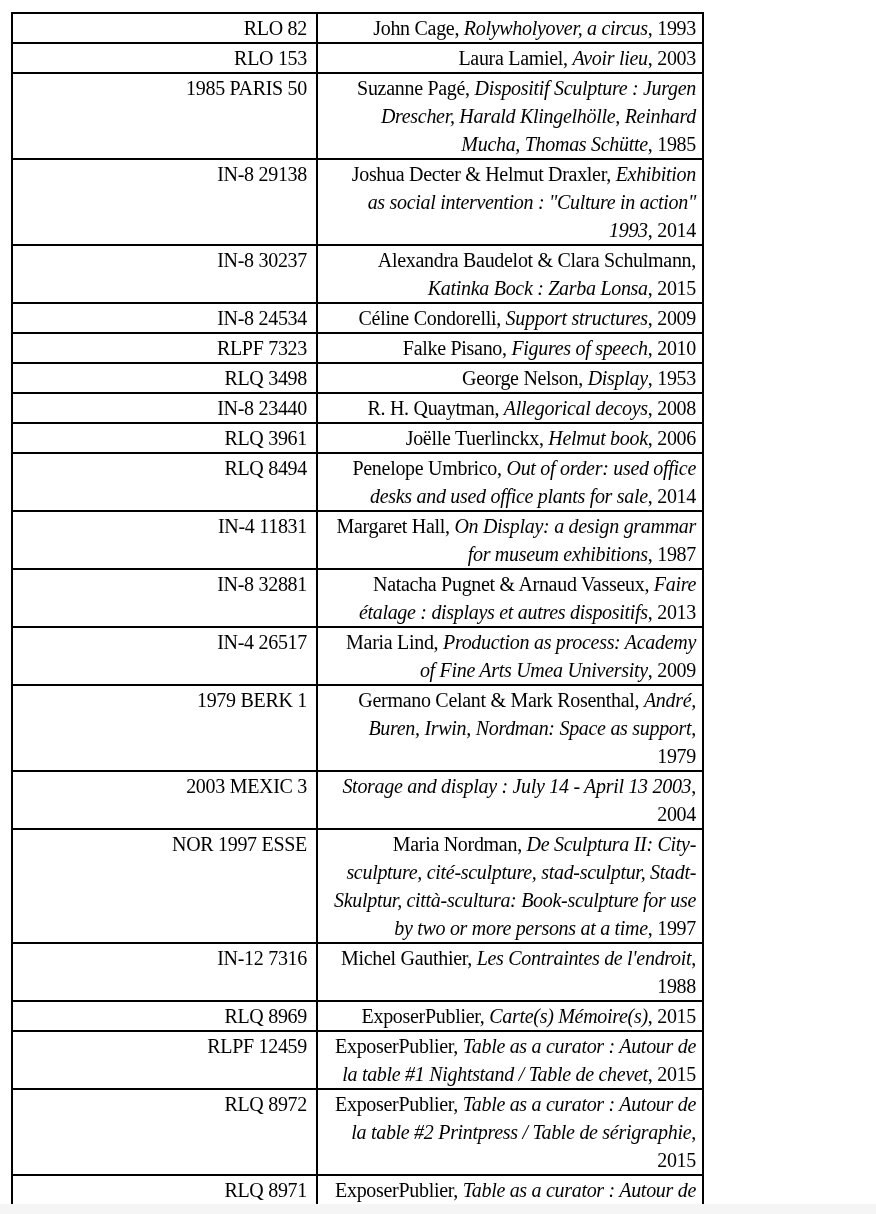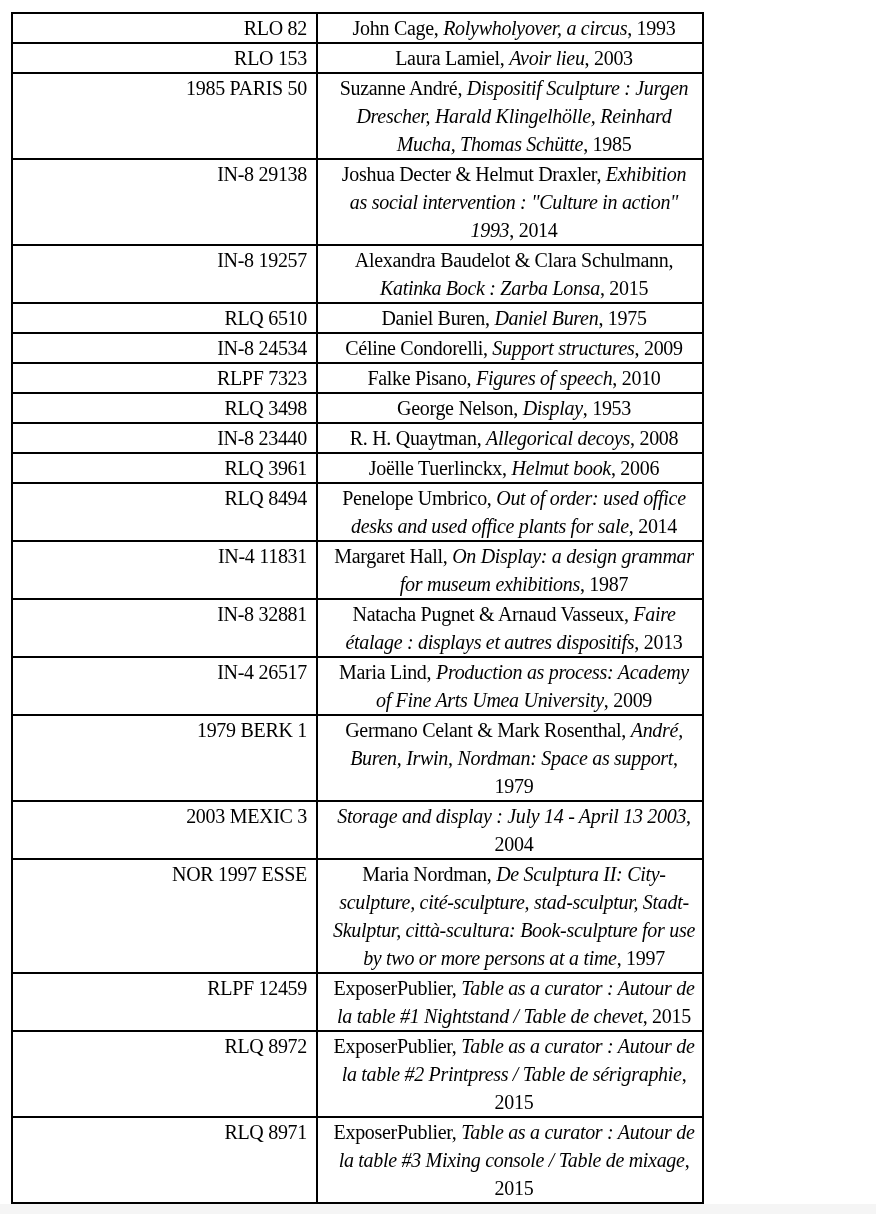--- a/index.html
+++ b/index.html
@@ -32,21 +32,21 @@
     padding: 0;
   }
   .bib-table td.call {
     width: 290px;
     text-align: right;
     padding-right: 9px;
     padding-left: 4px;
     white-space: nowrap;
   }
   .bib-table td.cite {
-    text-align: center;
+    text-align: right;
     padding-left: 14px;
     padding-right: 6px;
   }
   .bib-table td.cite i {
     font-style: italic;
   }
   .bottom-strip {
     position: absolute;
     left: 0;
     bottom: 0;
@@ -63,33 +63,29 @@
       <tr>
         <td class="call">RLO 82</td>
         <td class="cite"><span>John Cage, </span><i>Rolywholyover, a circus</i><span>, 1993</span></td>
       </tr>
       <tr>
         <td class="call">RLO 153</td>
         <td class="cite"><span>Laura Lamiel, </span><i>Avoir lieu</i><span>, 2003</span></td>
       </tr>
       <tr>
         <td class="call">1985 PARIS 50</td>
-        <td class="cite"><span>Suzanne André, </span><i>Dispositif Sculpture : Jurgen Drescher, Harald Klingelhölle, Reinhard Mucha, Thomas Schütte</i><span>, 1985</span></td>
+        <td class="cite"><span>Suzanne Pagé, </span><i>Dispositif Sculpture : Jurgen Drescher, Harald Klingelhölle, Reinhard Mucha, Thomas Schütte</i><span>, 1985</span></td>
       </tr>
       <tr>
         <td class="call">IN-8 29138</td>
         <td class="cite"><span>Joshua Decter &amp; Helmut Draxler, </span><i>Exhibition as social intervention : "Culture in action" 1993</i><span>, 2014</span></td>
       </tr>
       <tr>
-        <td class="call">IN-8 19257</td>
+        <td class="call">IN-8 30237</td>
         <td class="cite"><span>Alexandra Baudelot &amp; Clara Schulmann, </span><i>Katinka Bock : Zarba Lonsa</i><span>, 2015</span></td>
-      </tr>
-      <tr>
-        <td class="call">RLQ 6510</td>
-        <td class="cite"><span>Daniel Buren, </span><i>Daniel Buren</i><span>, 1975</span></td>
       </tr>
       <tr>
         <td class="call">IN-8 24534</td>
         <td class="cite"><span>Céline Condorelli, </span><i>Support structures</i><span>, 2009</span></td>
       </tr>
       <tr>
         <td class="call">RLPF 7323</td>
         <td class="cite"><span>Falke Pisano, </span><i>Figures of speech</i><span>, 2010</span></td>
       </tr>
       <tr>
@@ -126,20 +122,28 @@
       </tr>
       <tr>
         <td class="call">2003 MEXIC 3</td>
         <td class="cite"><i>Storage and display : July 14 - April 13 2003</i><span>, 2004</span></td>
       </tr>
       <tr>
         <td class="call">NOR 1997 ESSE</td>
         <td class="cite"><span>Maria Nordman, </span><i>De Sculptura II: City-sculpture, cité-sculpture, stad-sculptur, Stadt-Skulptur, città-scultura: Book-sculpture for use by two or more persons at a time</i><span>, 1997</span></td>
       </tr>
       <tr>
+        <td class="call">IN-12 7316</td>
+        <td class="cite"><span>Michel Gauthier, </span><i>Les Contraintes de l'endroit</i><span>, 1988</span></td>
+      </tr>
+      <tr>
+        <td class="call">RLQ 8969</td>
+        <td class="cite"><span>ExposerPublier, </span><i>Carte(s) Mémoire(s)</i><span>, 2015</span></td>
+      </tr>
+      <tr>
         <td class="call">RLPF 12459</td>
         <td class="cite"><span>ExposerPublier, </span><i>Table as a curator : Autour de la table #1 Nightstand / Table de chevet</i><span>, 2015</span></td>
       </tr>
       <tr>
         <td class="call">RLQ 8972</td>
         <td class="cite"><span>ExposerPublier, </span><i>Table as a curator : Autour de la table #2 Printpress / Table de sérigraphie</i><span>, 2015</span></td>
       </tr>
       <tr>
         <td class="call">RLQ 8971</td>
         <td class="cite"><span>ExposerPublier, </span><i>Table as a curator : Autour de la table #3 Mixing console / Table de mixage</i><span>, 2015</span></td>

